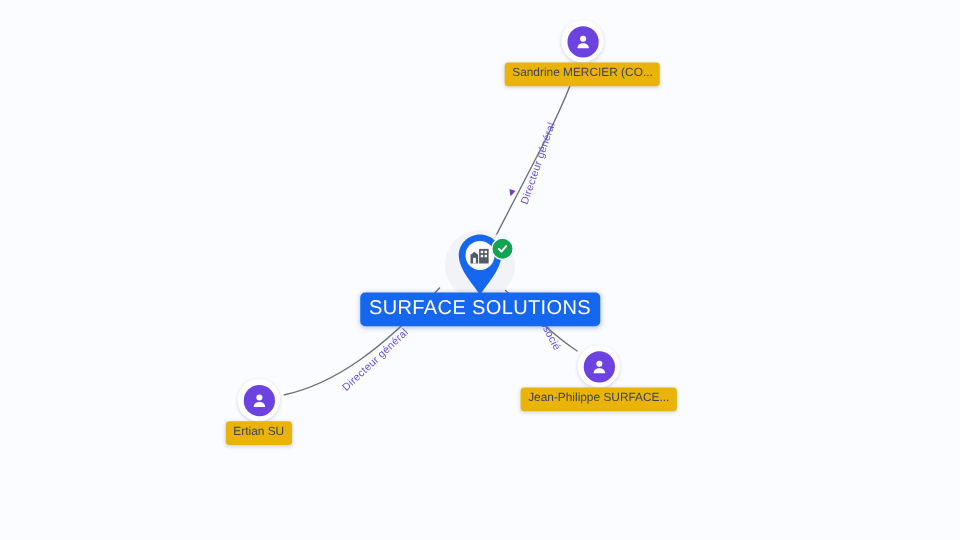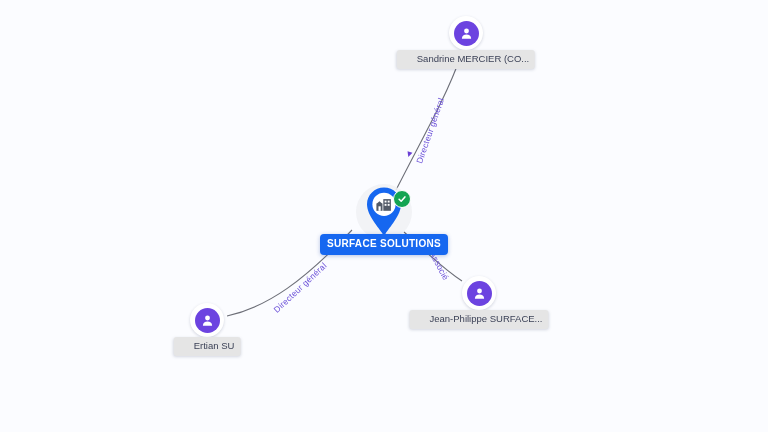--- a/index.html
+++ b/index.html
@@ -76,25 +76,25 @@
     display: flex;
     align-items: center;
     justify-content: center;
   }
   .avatar-circle svg { display: block; }
   .node-label {
     position: absolute;
     top: 17px;
     left: 50%;
     transform: translateX(-50%);
-    background: #e5e5e5;
+    background: #eab308;
     color: #3c4257;
     font-size: 9.5px;
     line-height: 1;
-    padding: 4px 6px 5px 20px;
+    padding: 4px 6px 5px 6px;
     border-radius: 3px;
     box-shadow: 0 1px 3px rgba(40,50,90,0.18);
     white-space: nowrap;
   }
 
   
   .company-node {
     position: absolute;
     width: 0;
     height: 0;
@@ -131,23 +131,23 @@
     justify-content: center;
   }
   .verified-badge svg { display: block; }
   .company-label {
     position: absolute;
     top: 22px;
     left: 50%;
     transform: translateX(-50%);
     background: #1667f0;
     color: #ffffff;
-    font-size: 10px;
+    font-size: 16px;
     line-height: 1;
-    font-weight: 700;
+    font-weight: 400;
     letter-spacing: 0.3px;
     padding: 5px 7px 6px 7px;
     border-radius: 4px;
     box-shadow: 0 1px 4px rgba(20,60,160,0.30);
     white-space: nowrap;
   }
 </style>
 </head>
 <body>
 

